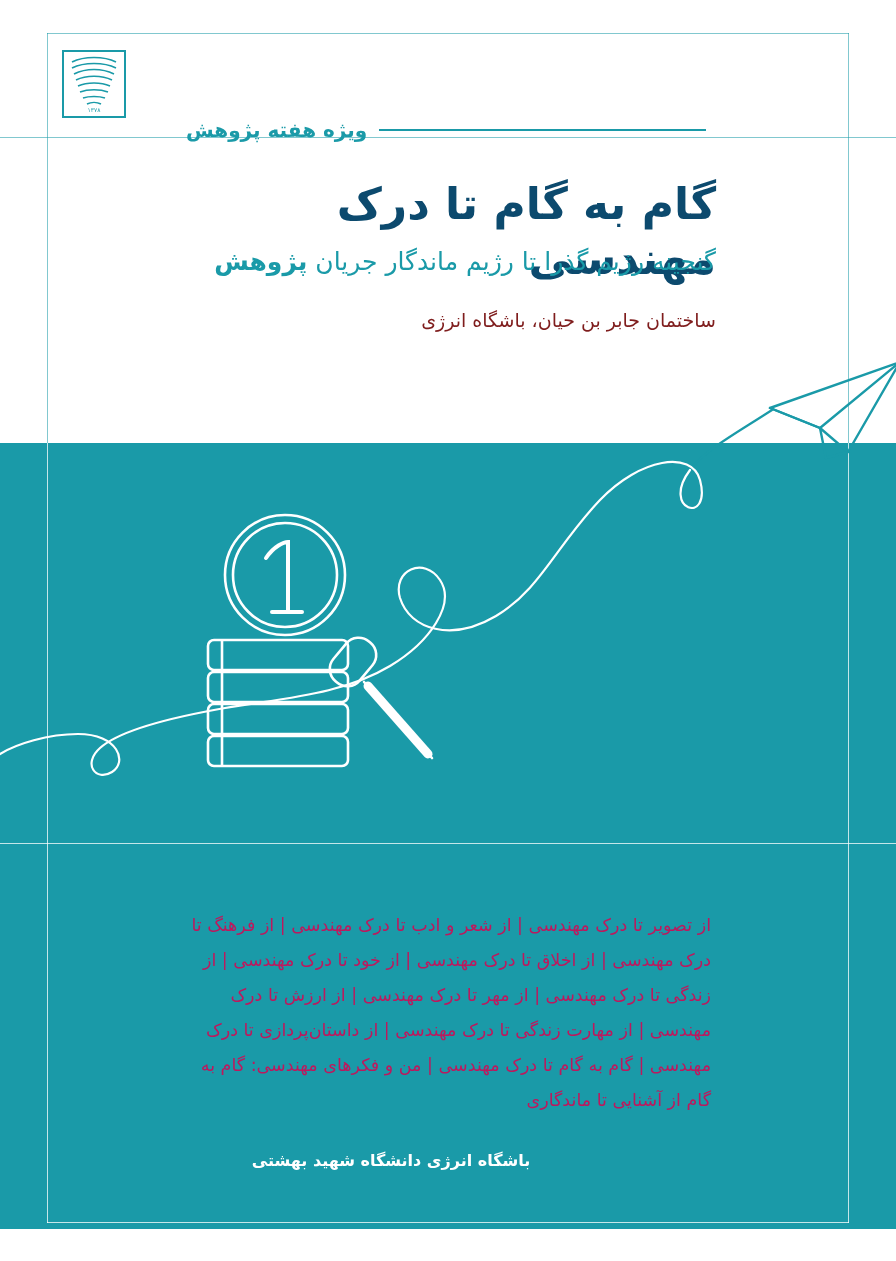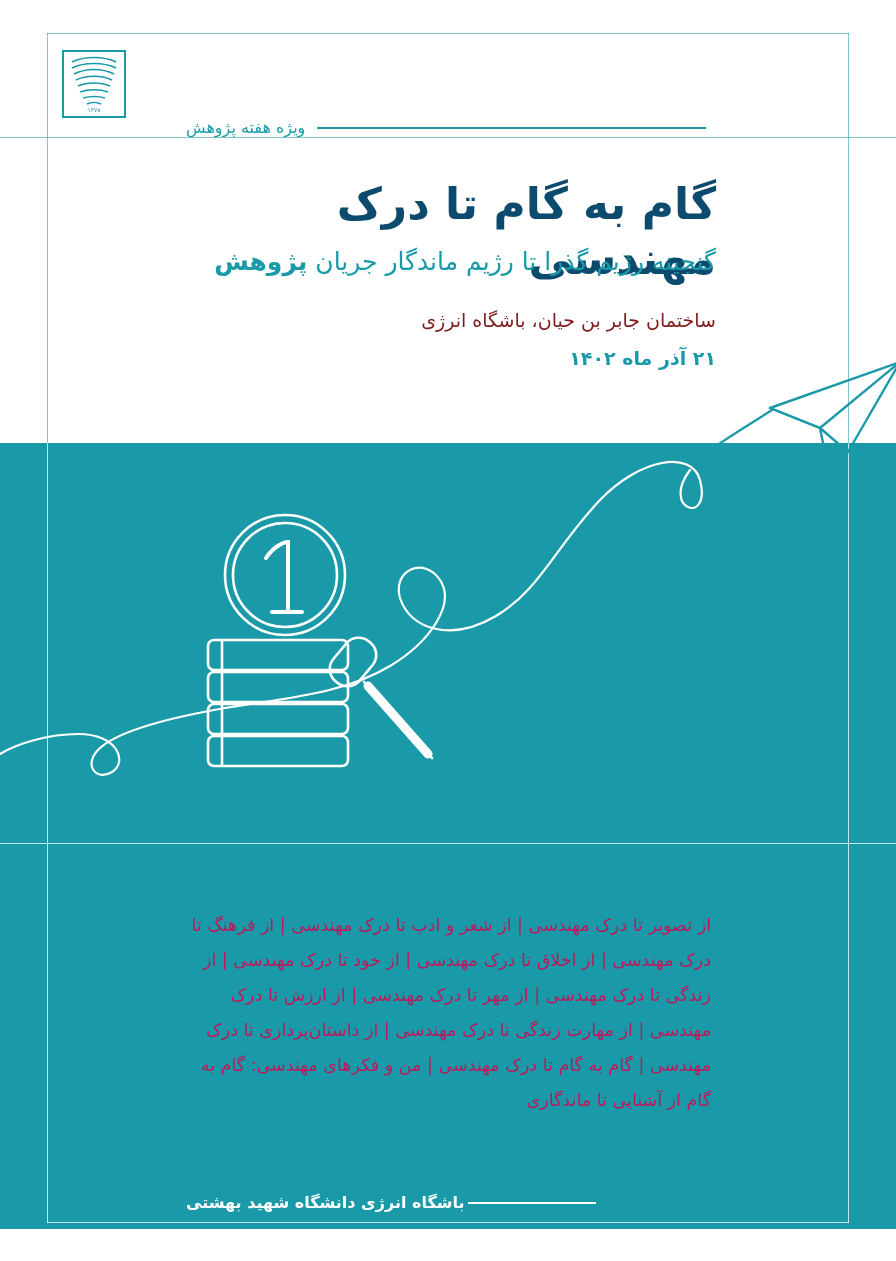--- a/index.html
+++ b/index.html
@@ -74,22 +74,22 @@
     top: 118px;
     width: 520px;
     display: flex;
     flex-direction: row;
     align-items: center;
     gap: 12px;
     justify-content: flex-start;
   }
   .eyebrow-text {
     color: #1a9aa8;
-    font-size: 16px;
-    font-weight: normal;
+    font-size: 20px;
+    font-weight: bold;
     white-space: nowrap;
   }
   .eyebrow-rule {
     flex: 1;
     height: 2px;
     background: #1a9aa8;
   }
 
   
   .title-main {
@@ -157,26 +157,26 @@
     text-align: right;
     color: #be185d;
     font-size: 17.5px;
     line-height: 2.0;
   }
 
   
   .footer {
     position: absolute;
     right: 300px;
-    top: 1193px;
+    top: 1137px;
     width: 410px;
     display: flex;
-    flex-direction: row;
+    flex-direction: column;
     align-items: center;
-    gap: 3px;
+    gap: 14px;
   }
   .footer-text {
     color: #ffffff;
     font-size: 16px;
     font-weight: bold;
     white-space: nowrap;
   }
   .footer-rule {
     flex: 1;
     height: 2px;
@@ -220,21 +220,20 @@
     <div class="eyebrow-rule"></div>
     <div class="eyebrow-text">ویژه هفته پژوهش</div>
   </div>
 
   <div class="title-main">گام به گام تا درک مهندسی</div>
 
   <div class="title-sub"><span>گنجینه رژیم گذرا تا رژیم ماندگار جریان </span><b>پژوهش</b></div>
 
   <div class="venue">ساختمان جابر بن حیان، باشگاه انرژی</div>
 
-  <div class="date">۲۱ آذر ماه ۱۴۰۲</div>
 
   <div class="illus">
     <svg width="896" height="520" viewBox="0 0 896 520" aria-hidden="true">
 
       <g fill="none" stroke="#1a9aa8" stroke-width="2.4" stroke-linejoin="round" stroke-linecap="round">
         <path d="M770 78 L900 32 L848 122 L820 98 Z"></path>
         <path d="M770 78 L820 98 L900 32"></path>
         <path d="M820 98 L826 128 L848 122"></path>
       </g>
 

